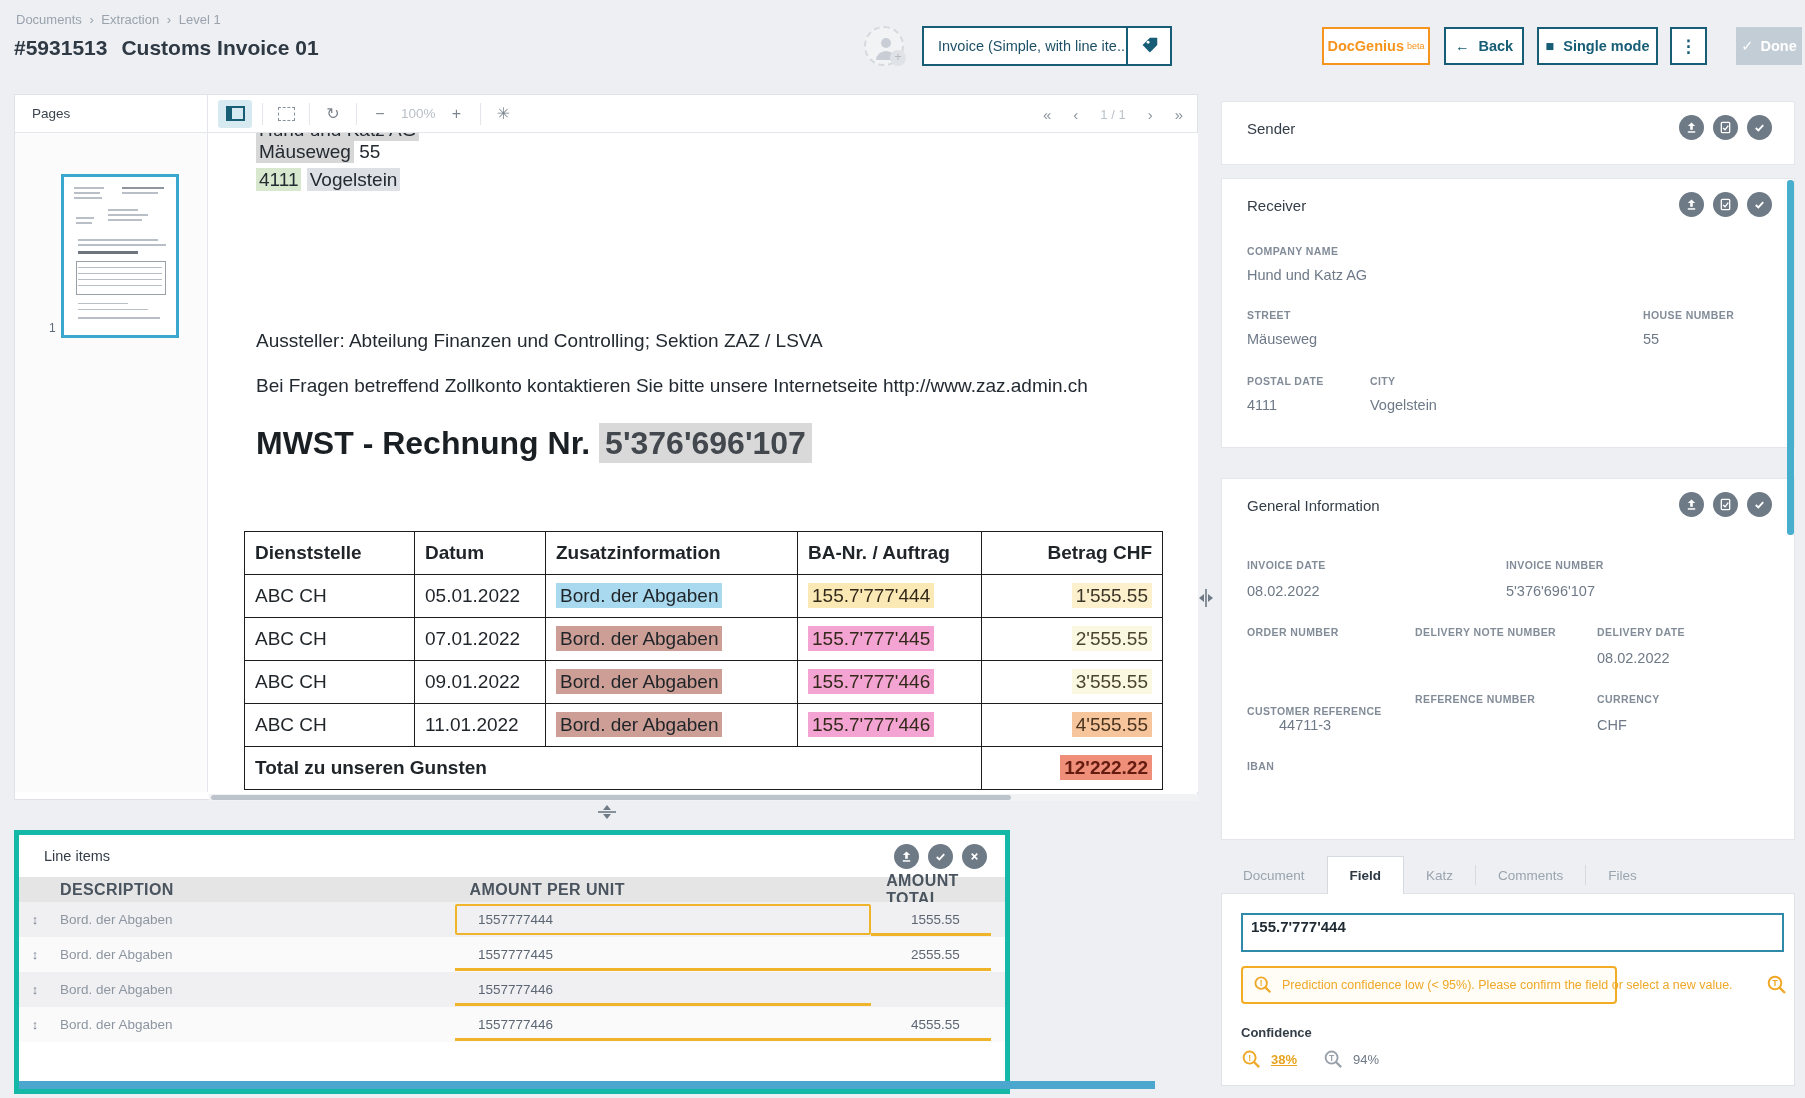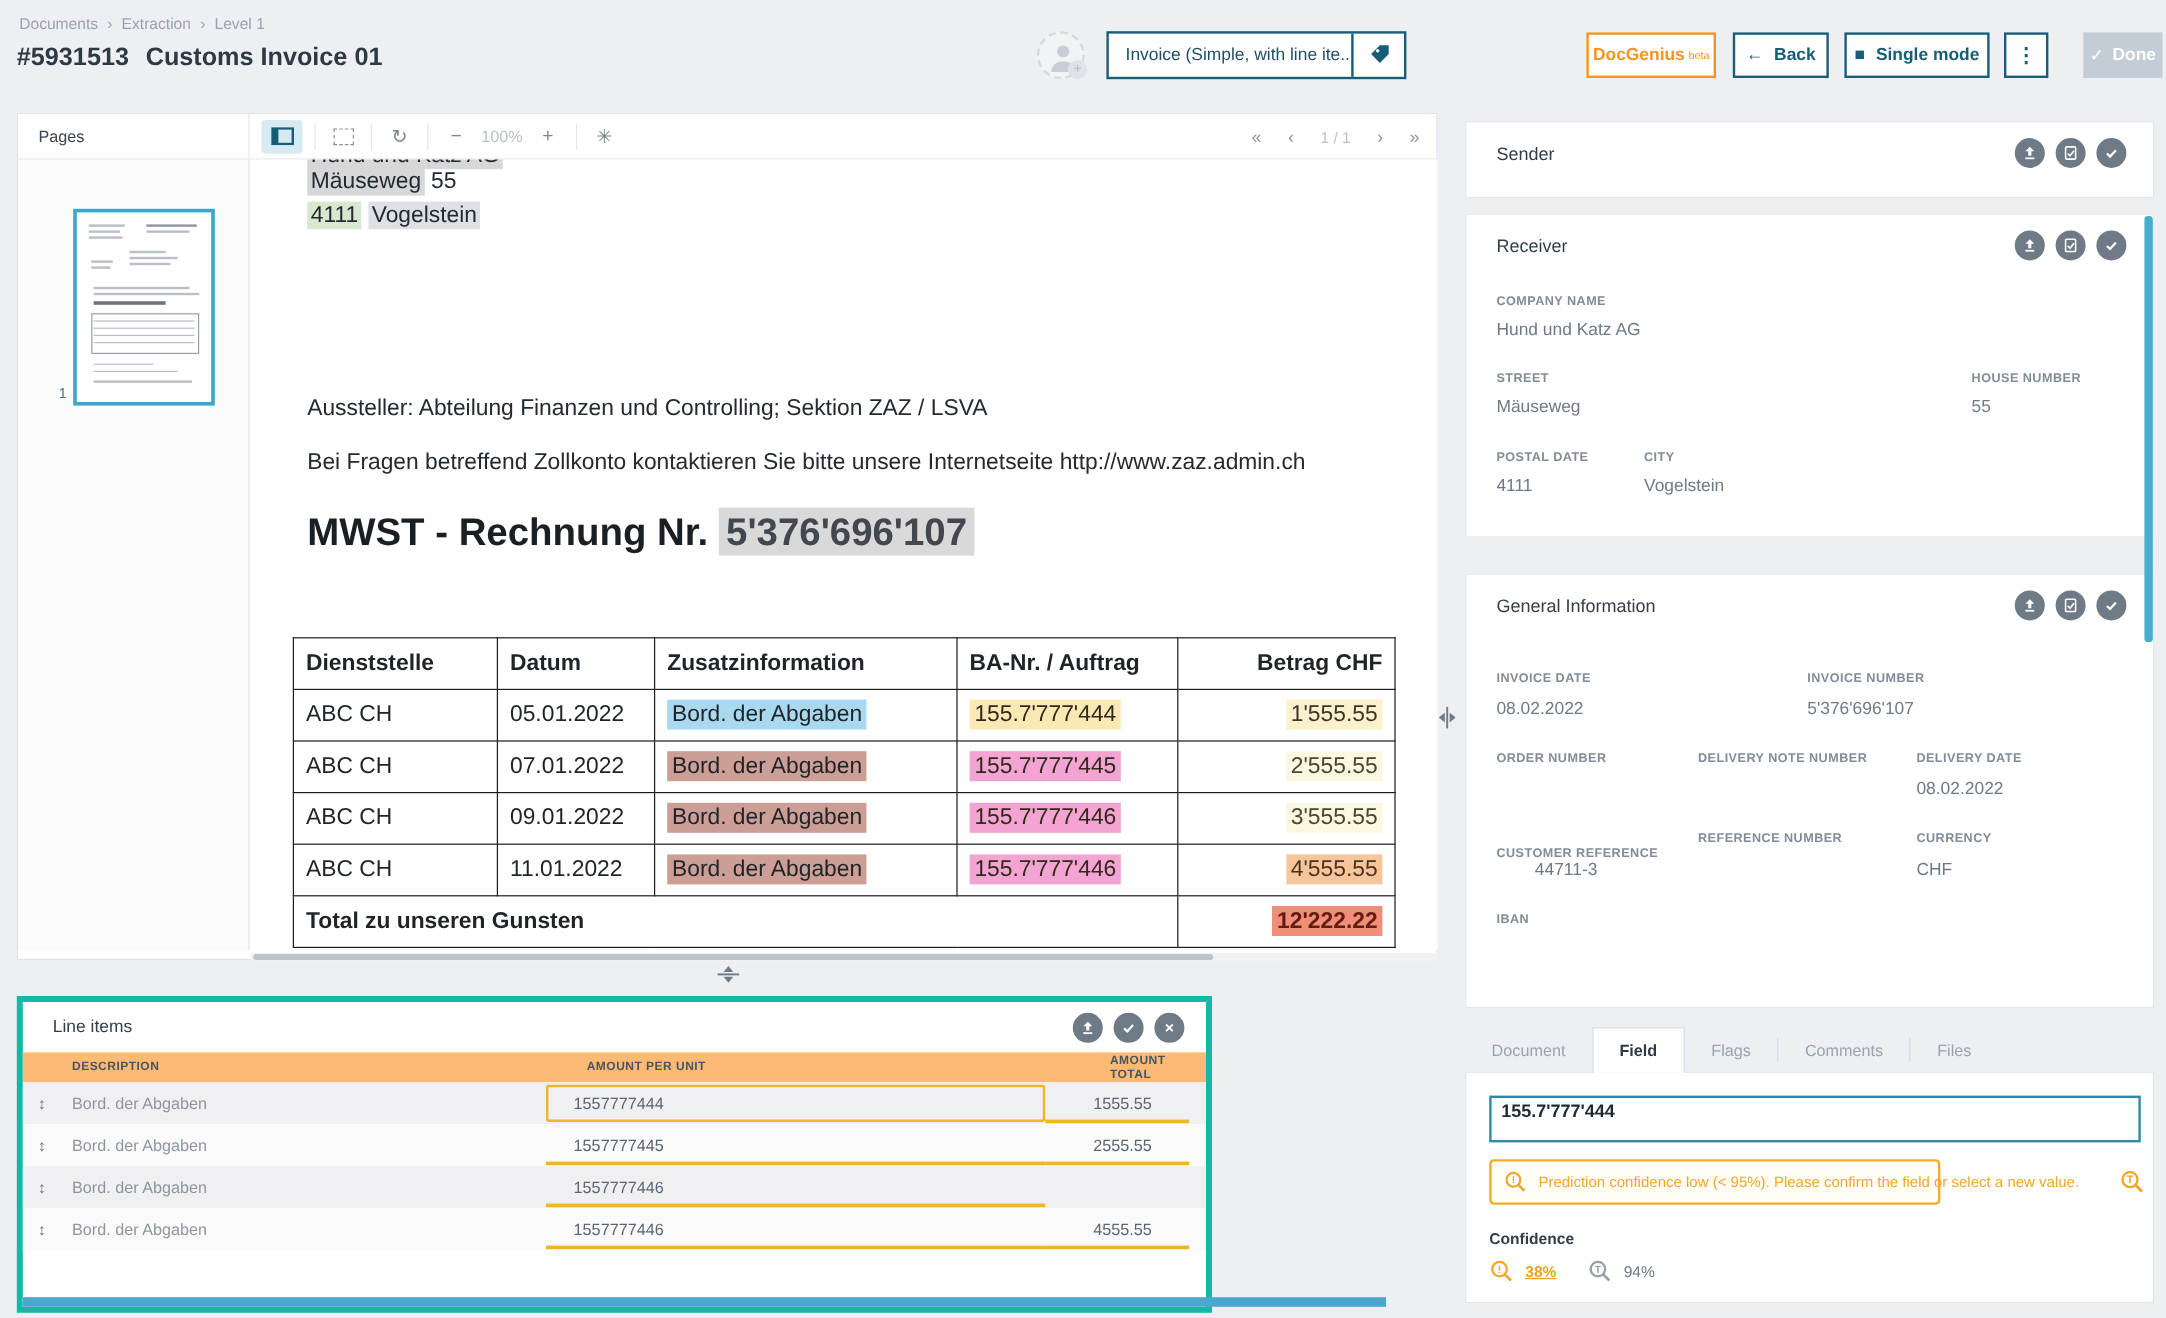--- a/index.html
+++ b/index.html
@@ -88,22 +88,22 @@
   .card-actions { position:absolute; right:22px; top:13px; display:flex; }
   .icon-btn { width:25px; height:25px; border-radius:50%; background:#6e7a86; margin-left:9px;
     display:flex; align-items:center; justify-content:center; cursor:pointer; }
   .fld-label { position:absolute; font-size:10.5px; font-weight:bold; letter-spacing:.4px; color:#828c98; }
   .fld-value { position:absolute; font-size:14.5px; color:#6e7987; }
   .panel-scrollbar { position:absolute; left:1787px; top:180px; width:7px; height:355px; background:#47aecd; border-radius:3px; }
   
   .li-panel { position:absolute; left:14px; top:830px; width:996px; height:264px; background:#fff; border:5px solid #14b8a6; }
   .li-title { position:absolute; left:25px; top:13px; font-size:14.5px; color:#333d47; }
   .li-actions { position:absolute; right:18px; top:9px; display:flex; }
-  .li-head { position:absolute; left:0; top:42px; width:100%; height:25px; background:#fdba74; display:flex; align-items:center;
-    font-size:10px; font-weight:bold; letter-spacing:.4px; color:#4a545f;gap:29px; }
+  .li-head { position:absolute; left:0; top:42px; width:100%; height:25px; background:#e5e5e5; display:flex; align-items:center;
+    font-size:16px; font-weight:bold; letter-spacing:.4px; color:#4a545f;gap:29px; }
   .li-head .c1 { padding-left:41px; width:436px; }
   .li-head .c2 { width:416px; padding-left:23px; }
   .li-head .c3 { padding-left:32px; }
   .li-row { position:absolute; left:0; width:100%; height:35px; display:flex; align-items:center; font-size:13.5px; }
   .li-row.odd { background:#f0f0f3; }
   .li-row.even { background:#fafafb; }
   .li-drag { width:32px; text-align:center; color:#6e7987; font-size:13px; cursor:grab; }
   .li-desc { width:404px; color:#8d96a0; padding-left:9px; }
   .li-amt { position:relative; width:416px; height:100%; display:flex; align-items:center; padding-left:23px; color:#5c6673; }
   .li-total { position:relative; flex:1; height:100%; display:flex; align-items:center; padding-left:40px; color:#5c6673; margin-right:14px; }
@@ -516,21 +516,21 @@
   </div>
 
   <div class="tabs">
     <div class="tab">
         <span>Document</span>
       </div>
     <div class="tab active">
         <span>Field</span>
       </div>
     <div class="tab">
-        <span>Flags</span>
+        <span>Katz</span>
       </div>
     <div class="tab-sep"></div>
     <div class="tab">
         <span>Comments</span>
       </div>
     <div class="tab-sep"></div>
     <div class="tab">
         <span>Files</span>
       </div>
   </div>

